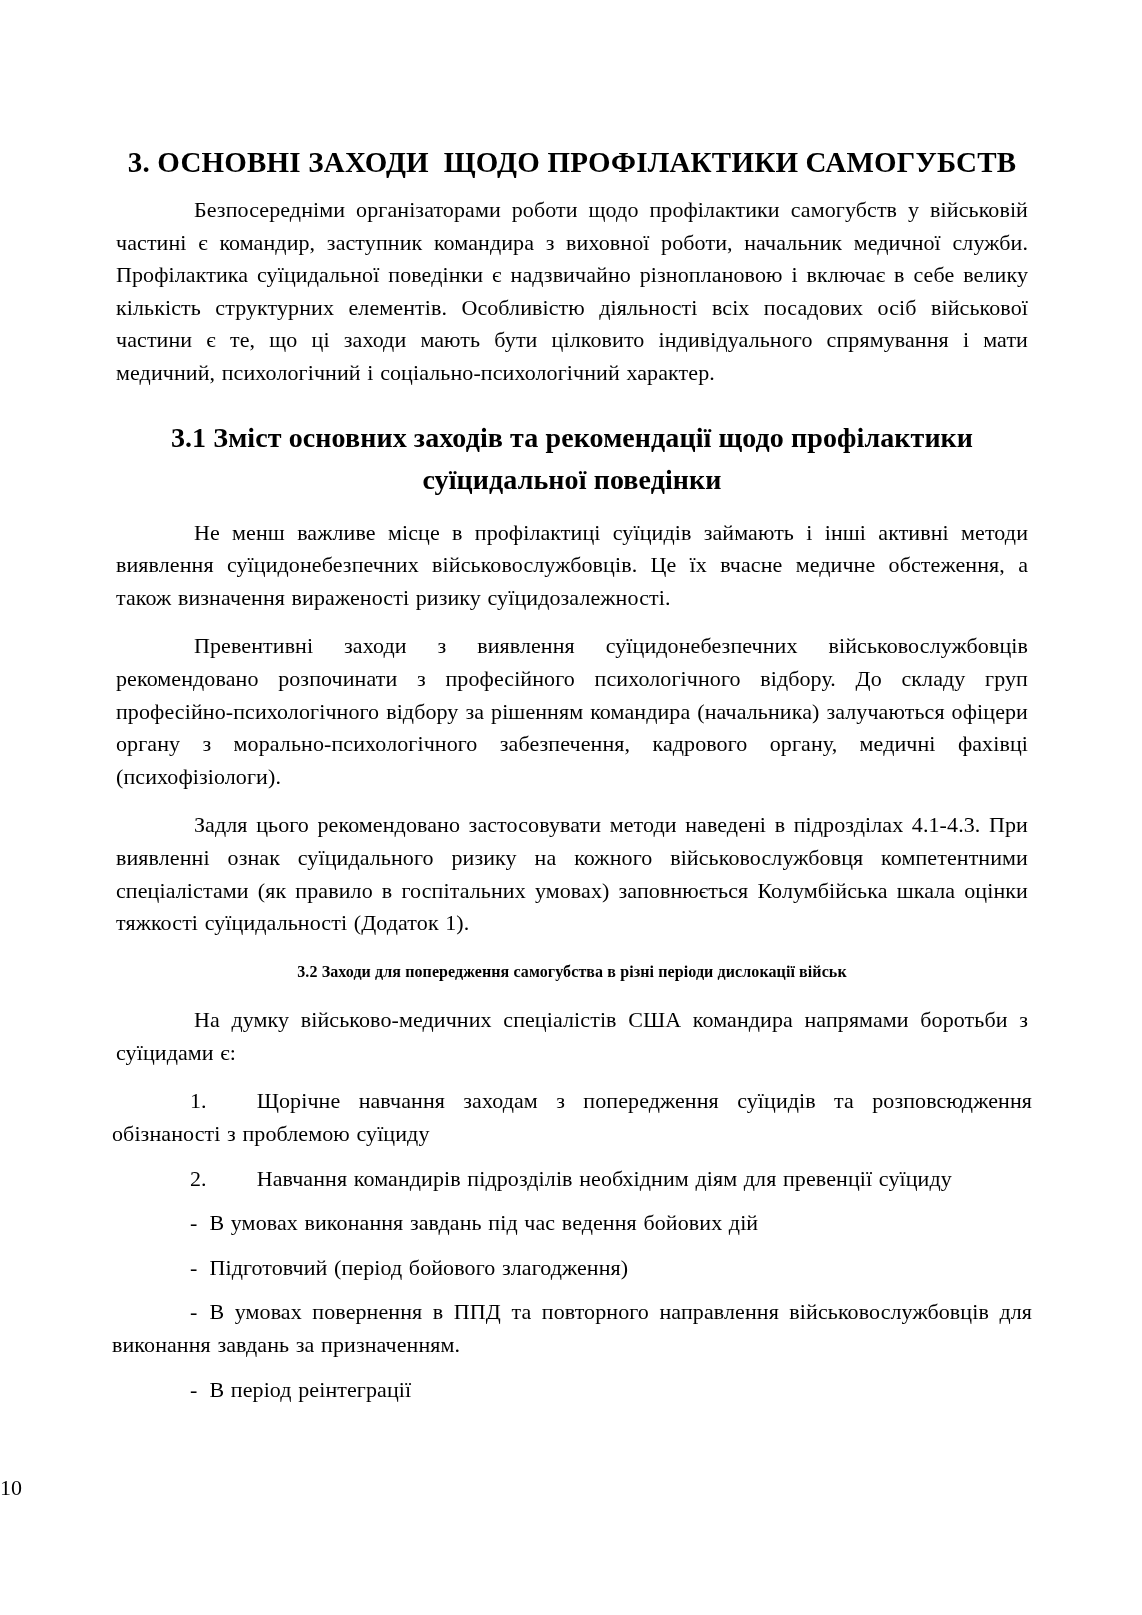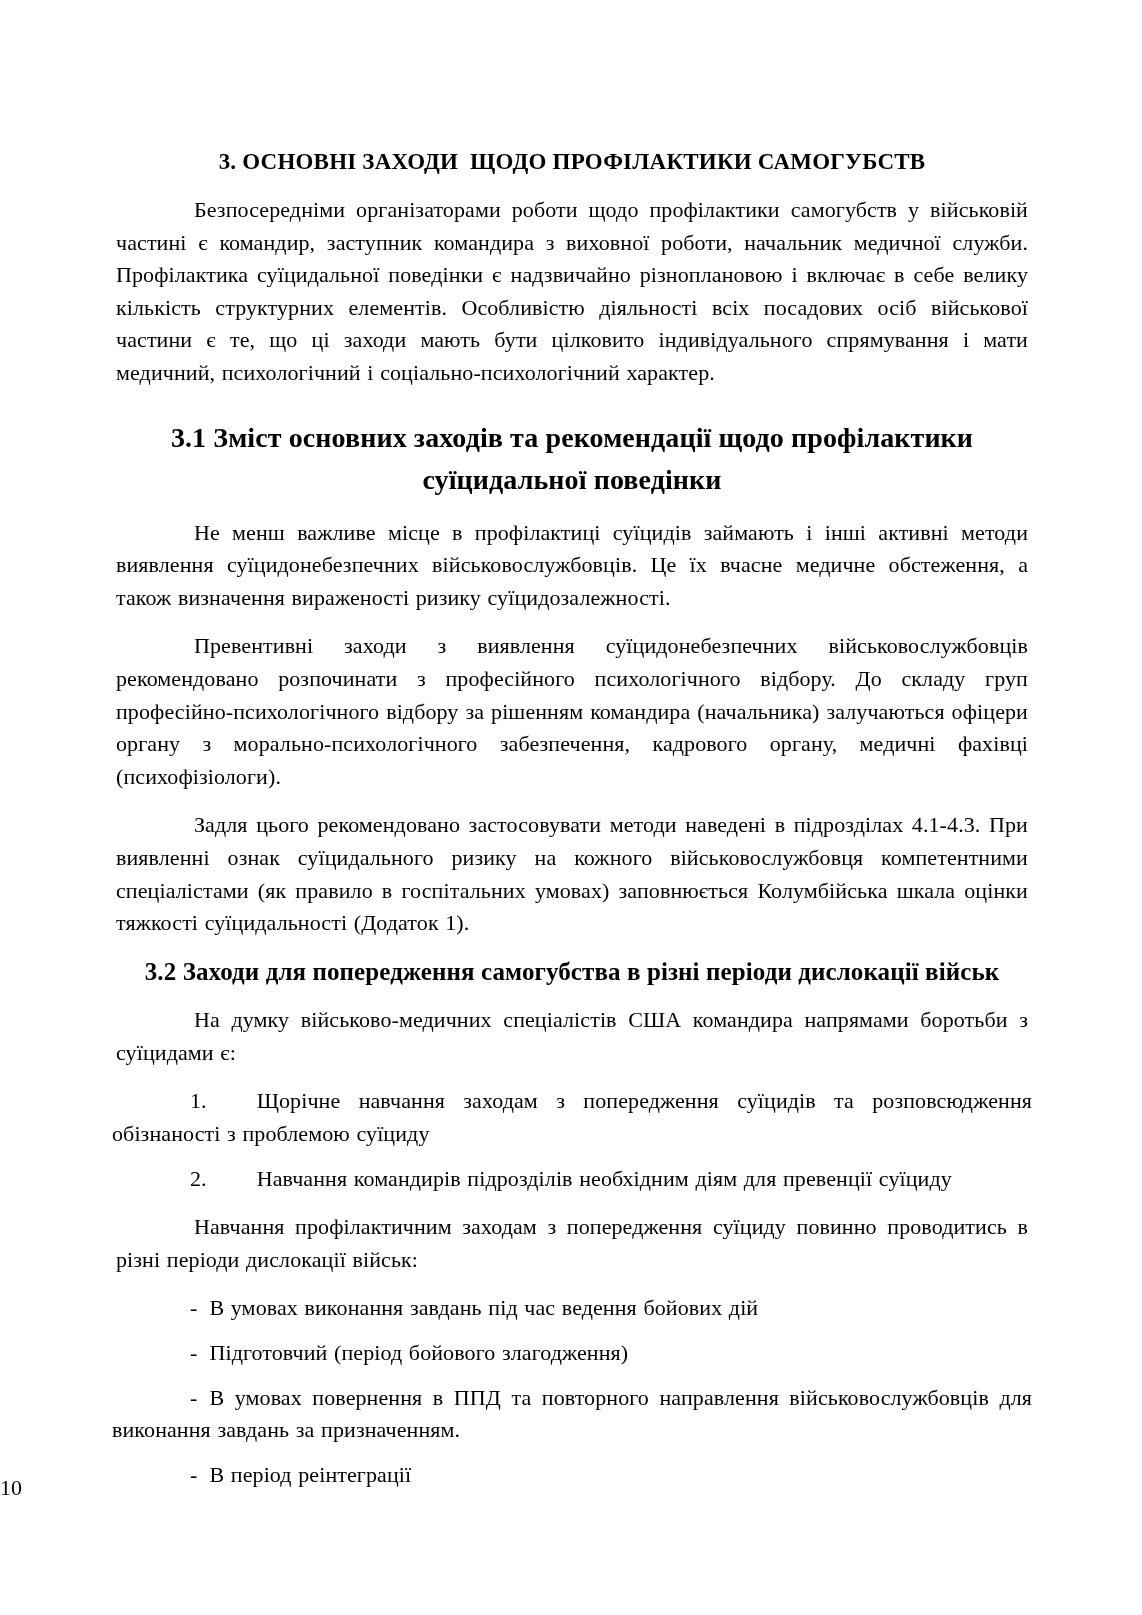--- a/index.html
+++ b/index.html
@@ -17,21 +17,21 @@
     font-family: "Liberation Serif", "DejaVu Serif", serif;
     overflow: hidden;
     box-sizing: border-box;
   }
   .content {
     padding: 146px 98px 0 100px;
   }
   .doc-title {
     margin: 0 0 4px 0;
     text-align: center;
-    font-size: 23px;
+    font-size: 29px;
     font-weight: bold;
     line-height: 32px;
     letter-spacing: 0.2px;
   }
   .para {
     margin: 16px;
     font-size: 22px;
     line-height: 32.6px;
     text-align: justify;
     text-indent: 78px;
@@ -42,21 +42,21 @@
     margin: 27px 0 0 0;
     text-align: center;
     font-size: 28px;
     font-weight: bold;
     line-height: 42px;
     letter-spacing: 0.1px;
   }
   .heading-inline {
     margin: 0;
     text-align: center;
-    font-size: 25px;
+    font-size: 16px;
     font-weight: bold;
     line-height: 32.6px;
     letter-spacing: 0.1px;
   }
   .list-para {
     margin: 12px;
     font-size: 22px;
     line-height: 32.6px;
     text-align: justify;
     text-indent: 78px;
@@ -98,21 +98,20 @@
 
     <h2 class="heading-inline">3.2 Заходи для попередження самогубства в різні періоди дислокації військ</h2>
 
     <p class="para">На думку військово-медичних спеціалістів США командира напрямами боротьби з суїцидами є:</p>
 
     <p class="list-para"><span class="num-marker">1.</span><span>Щорічне навчання заходам з попередження суїцидів та розповсюдження обізнаності з проблемою суїциду</span></p>
 
     <p class="list-para"><span class="num-marker">2.</span><span>Навчання командирів підрозділів необхідним діям для превенції суїциду</span></p>
 
 
-    <p class="para">Навчання профілактичним заходам з попередження суїциду повинно проводитись в різні періоди дислокації військ:</p>
 
     <p class="list-para"><span class="dash-marker">-</span><span>В умовах виконання завдань під час ведення бойових дій</span></p>
 
     <p class="list-para"><span class="dash-marker">-</span><span>Підготовчий (період бойового злагодження)</span></p>
 
     <p class="list-para"><span class="dash-marker">-</span><span>В умовах повернення в ППД та повторного направлення військовослужбовців для виконання завдань за призначенням.</span></p>
 
     <p class="list-para"><span class="dash-marker">-</span><span>В період реінтеграції</span></p>
 
   </div>

